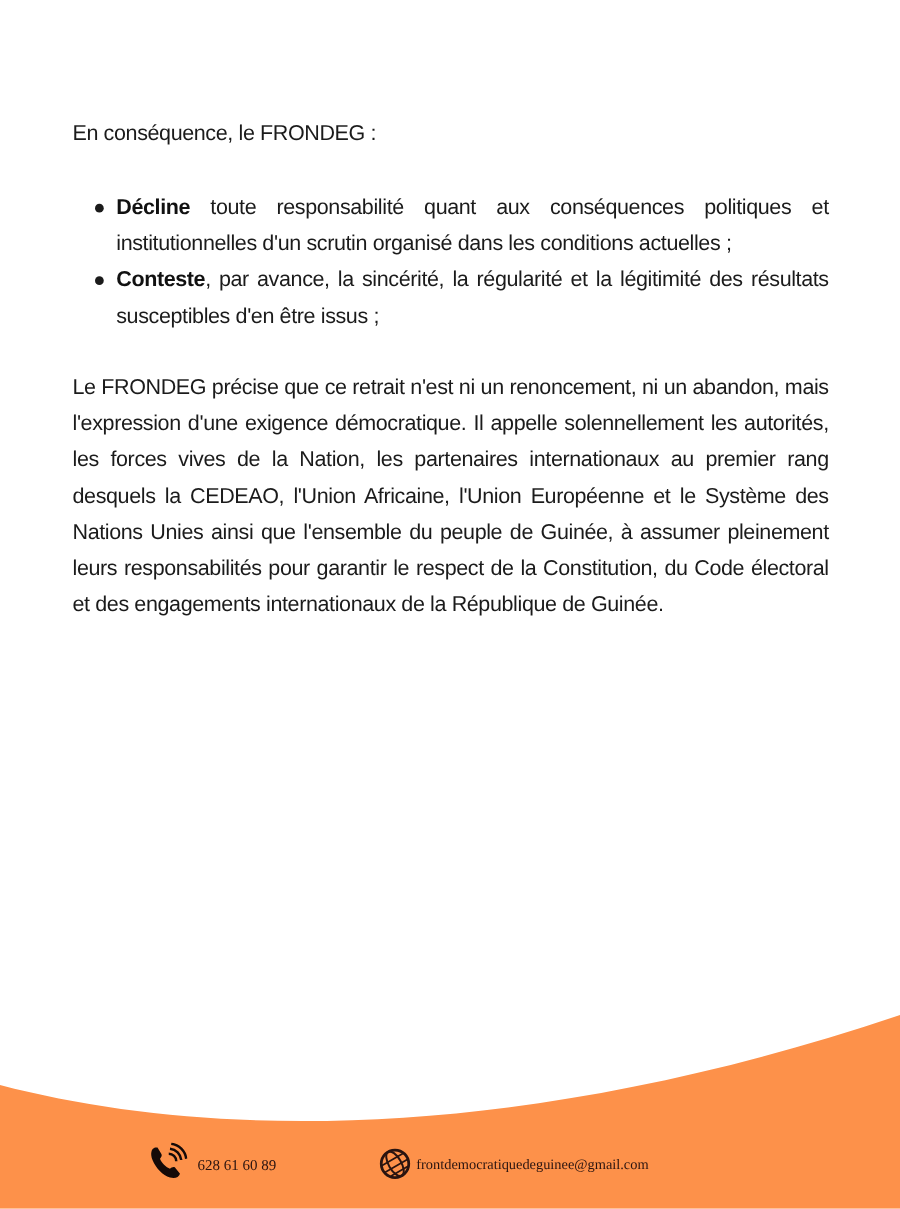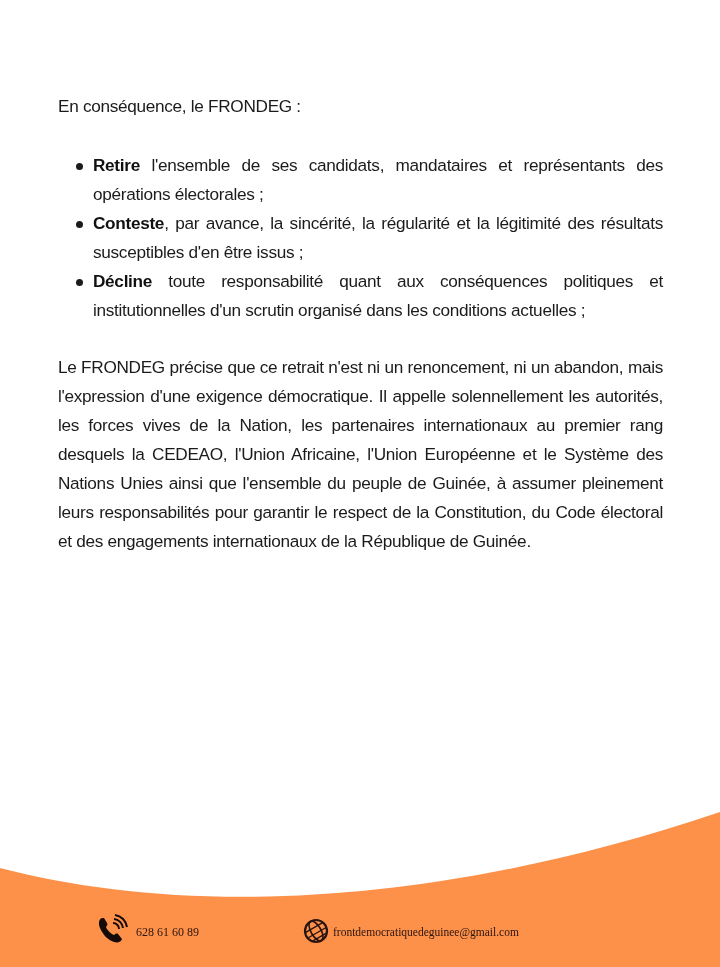--- a/index.html
+++ b/index.html
@@ -25,36 +25,35 @@
   .para { text-align: justify; margin: 0 0 52px 0; }
   .closing { text-align: justify; font-weight: 700; color: #111; margin: 0; }
 
   .footer-bg { position: absolute; left: 0; top: 800px; width: 720px; height: 167px; }
   .contact {
     position: absolute; top: 912px; height: 40px;
     display: flex; align-items: center;
     font-family: "Liberation Serif", serif; color: #2a1410;
   }
   .contact .icon { display: inline-block; margin-right: 8px; }
-  .phone { left: 96px; font-size: 12px; }
+  .phone { left: 118px; font-size: 12px; }
   .email { left: 303px; font-size: 11.5px; }
   .address { left: 541px; font-size: 8px; letter-spacing: -0.3px; }
 </style>
 </head>
 <body>
 
 <div class="page">
 
   <div class="content">
     <p class="intro">En conséquence, le FRONDEG :</p>
 
     <ul class="measures">
-      <li><b>Retire</b><span> l'ensemble de ses candidats, mandataires et représentants des opérations électorales ;</span></li>
+      <li><b>Décline</b><span> toute responsabilité quant aux conséquences politiques et institutionnelles d'un scrutin organisé dans les conditions actuelles ;</span></li>
       <li><b>Conteste</b><span>, par avance, la sincérité, la régularité et la légitimité des résultats susceptibles d'en être issus ;</span></li>
-      <li><b>Décline</b><span> toute responsabilité quant aux conséquences politiques et institutionnelles d'un scrutin organisé dans les conditions actuelles ;</span></li>
     </ul>
 
     <p class="para">Le FRONDEG précise que ce retrait n'est ni un renoncement, ni un abandon, mais l'expression d'une exigence démocratique. Il appelle solennellement les autorités, les forces vives de la Nation, les partenaires internationaux au premier rang desquels la CEDEAO, l'Union Africaine, l'Union Européenne et le Système des Nations Unies ainsi que l'ensemble du peuple de Guinée, à assumer pleinement leurs responsabilités pour garantir le respect de la Constitution, du Code électoral et des engagements internationaux de la République de Guinée.</p>
 
   </div>
 
   <svg class="footer-bg" viewBox="0 0 720 167" preserveAspectRatio="none">
     <path d="M0,68 C180,115 430,110 720,12 L720,167 L0,167 Z" fill="#fd914a"></path>
   </svg>
 

